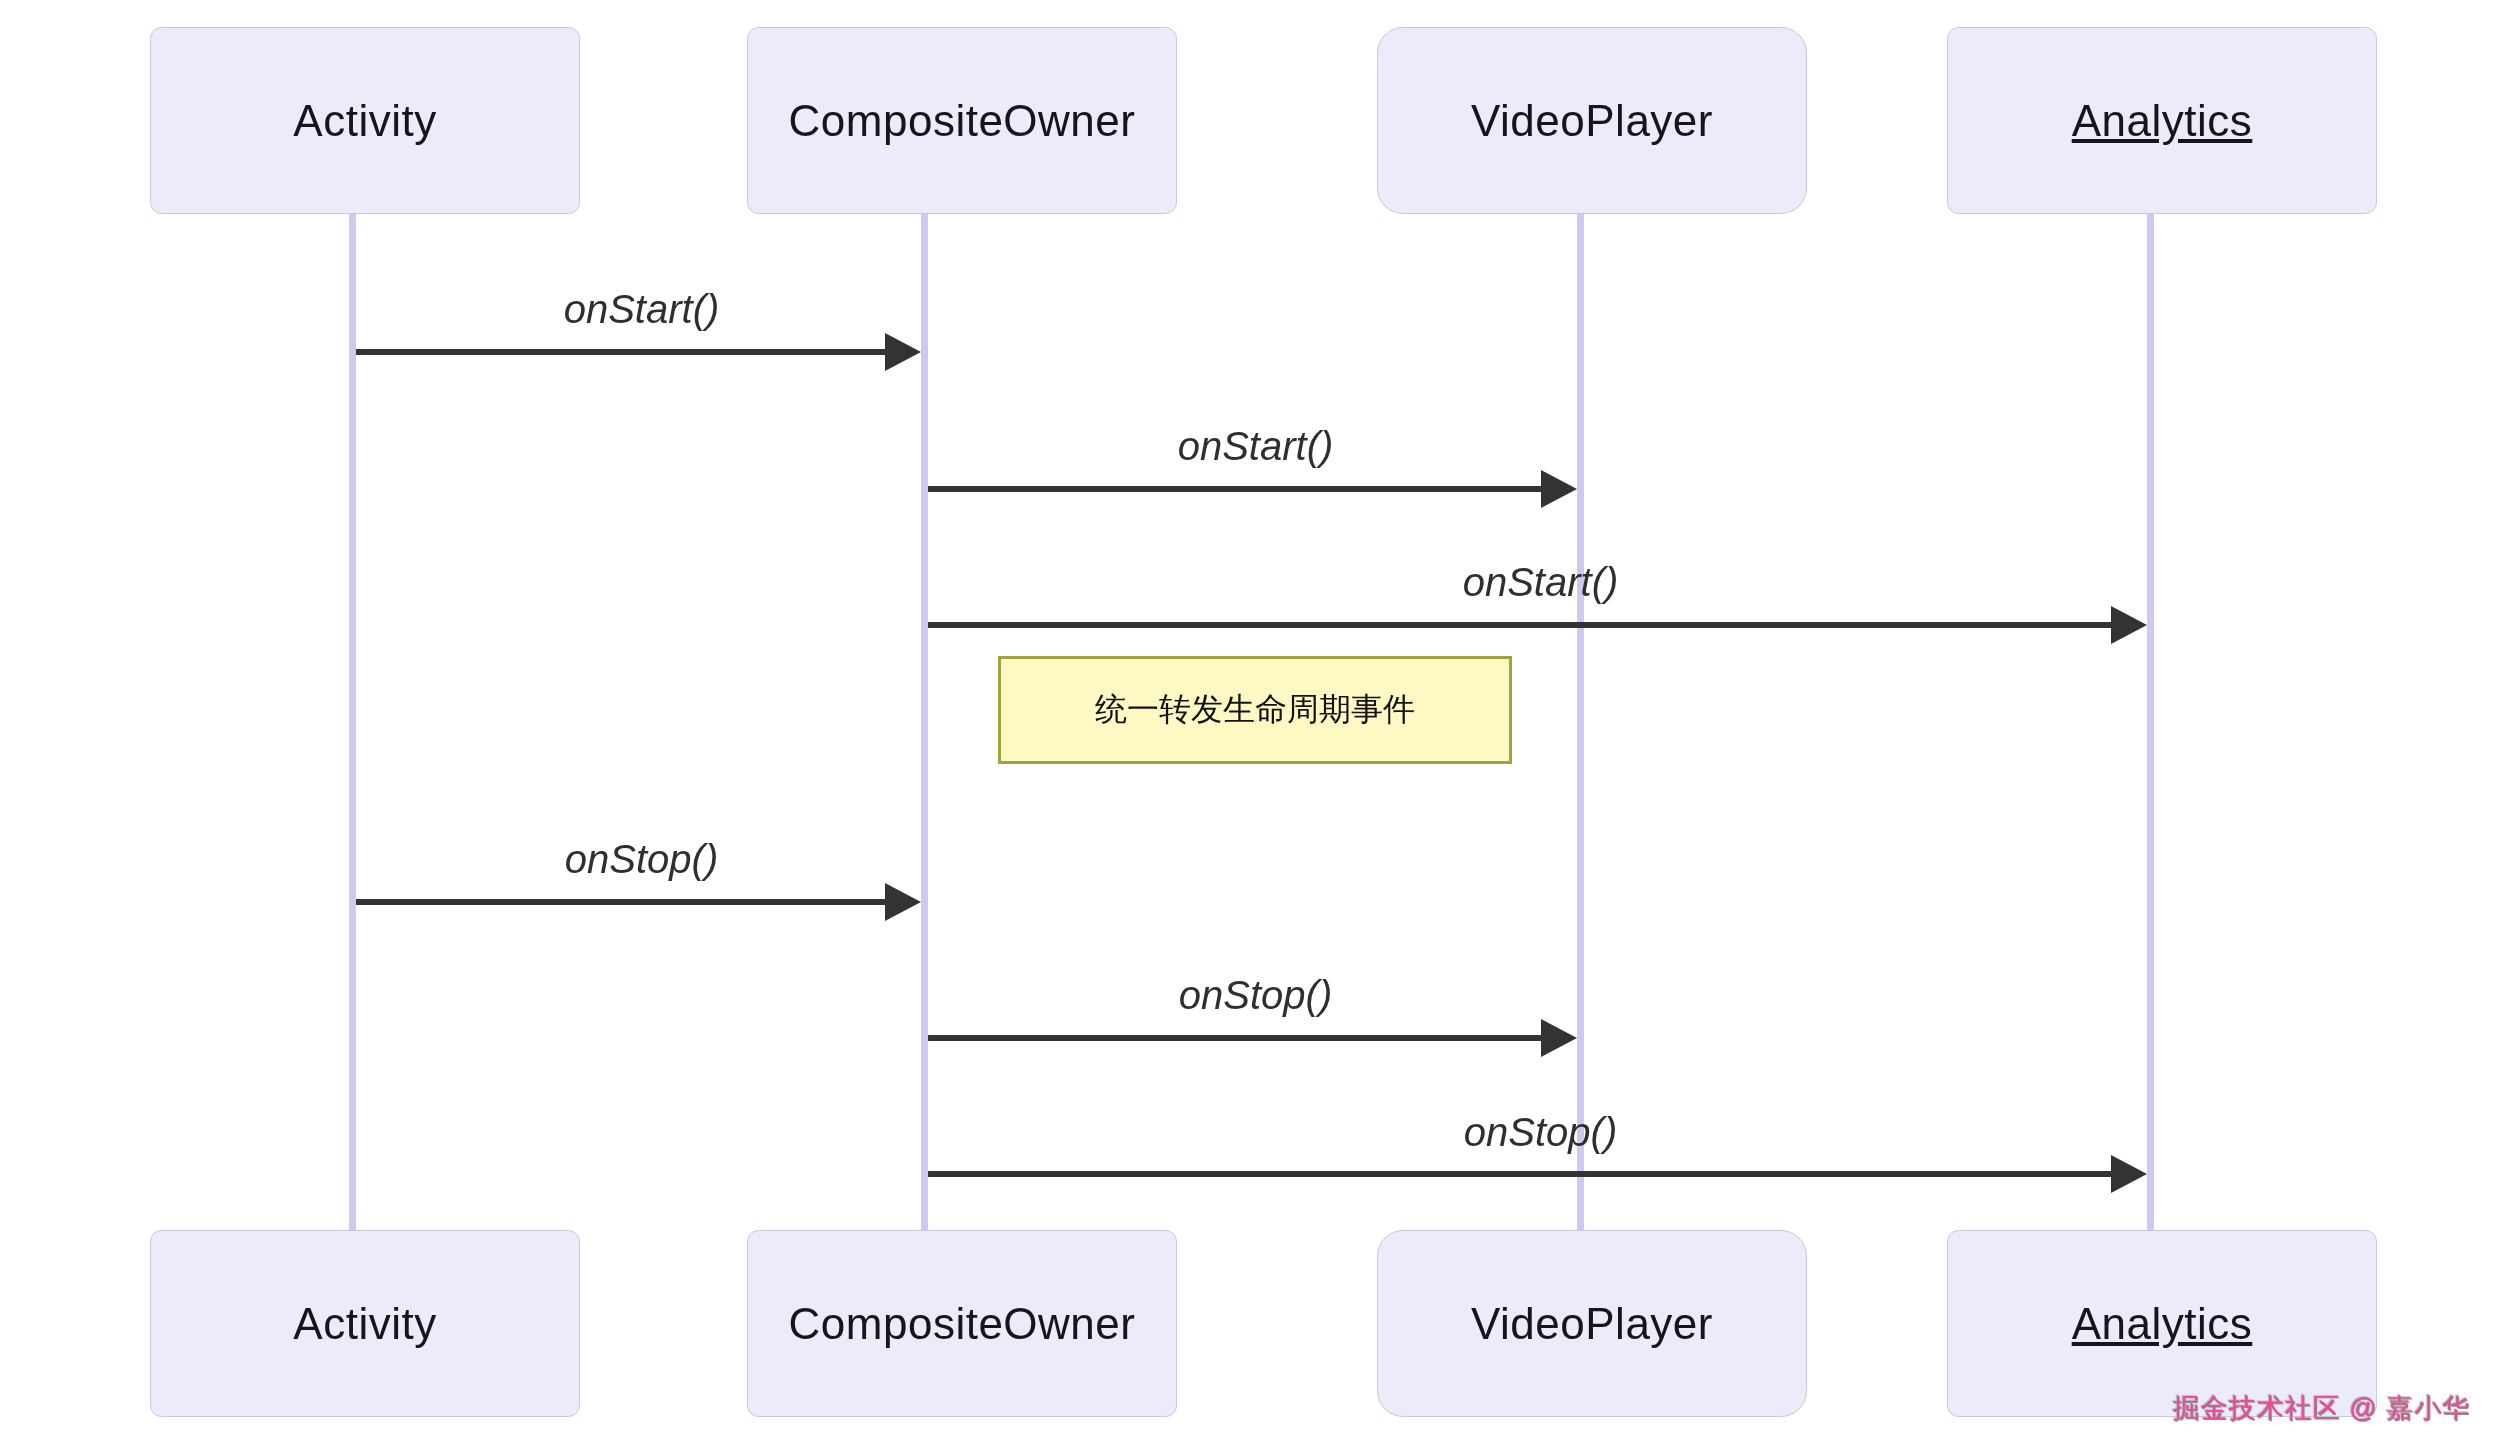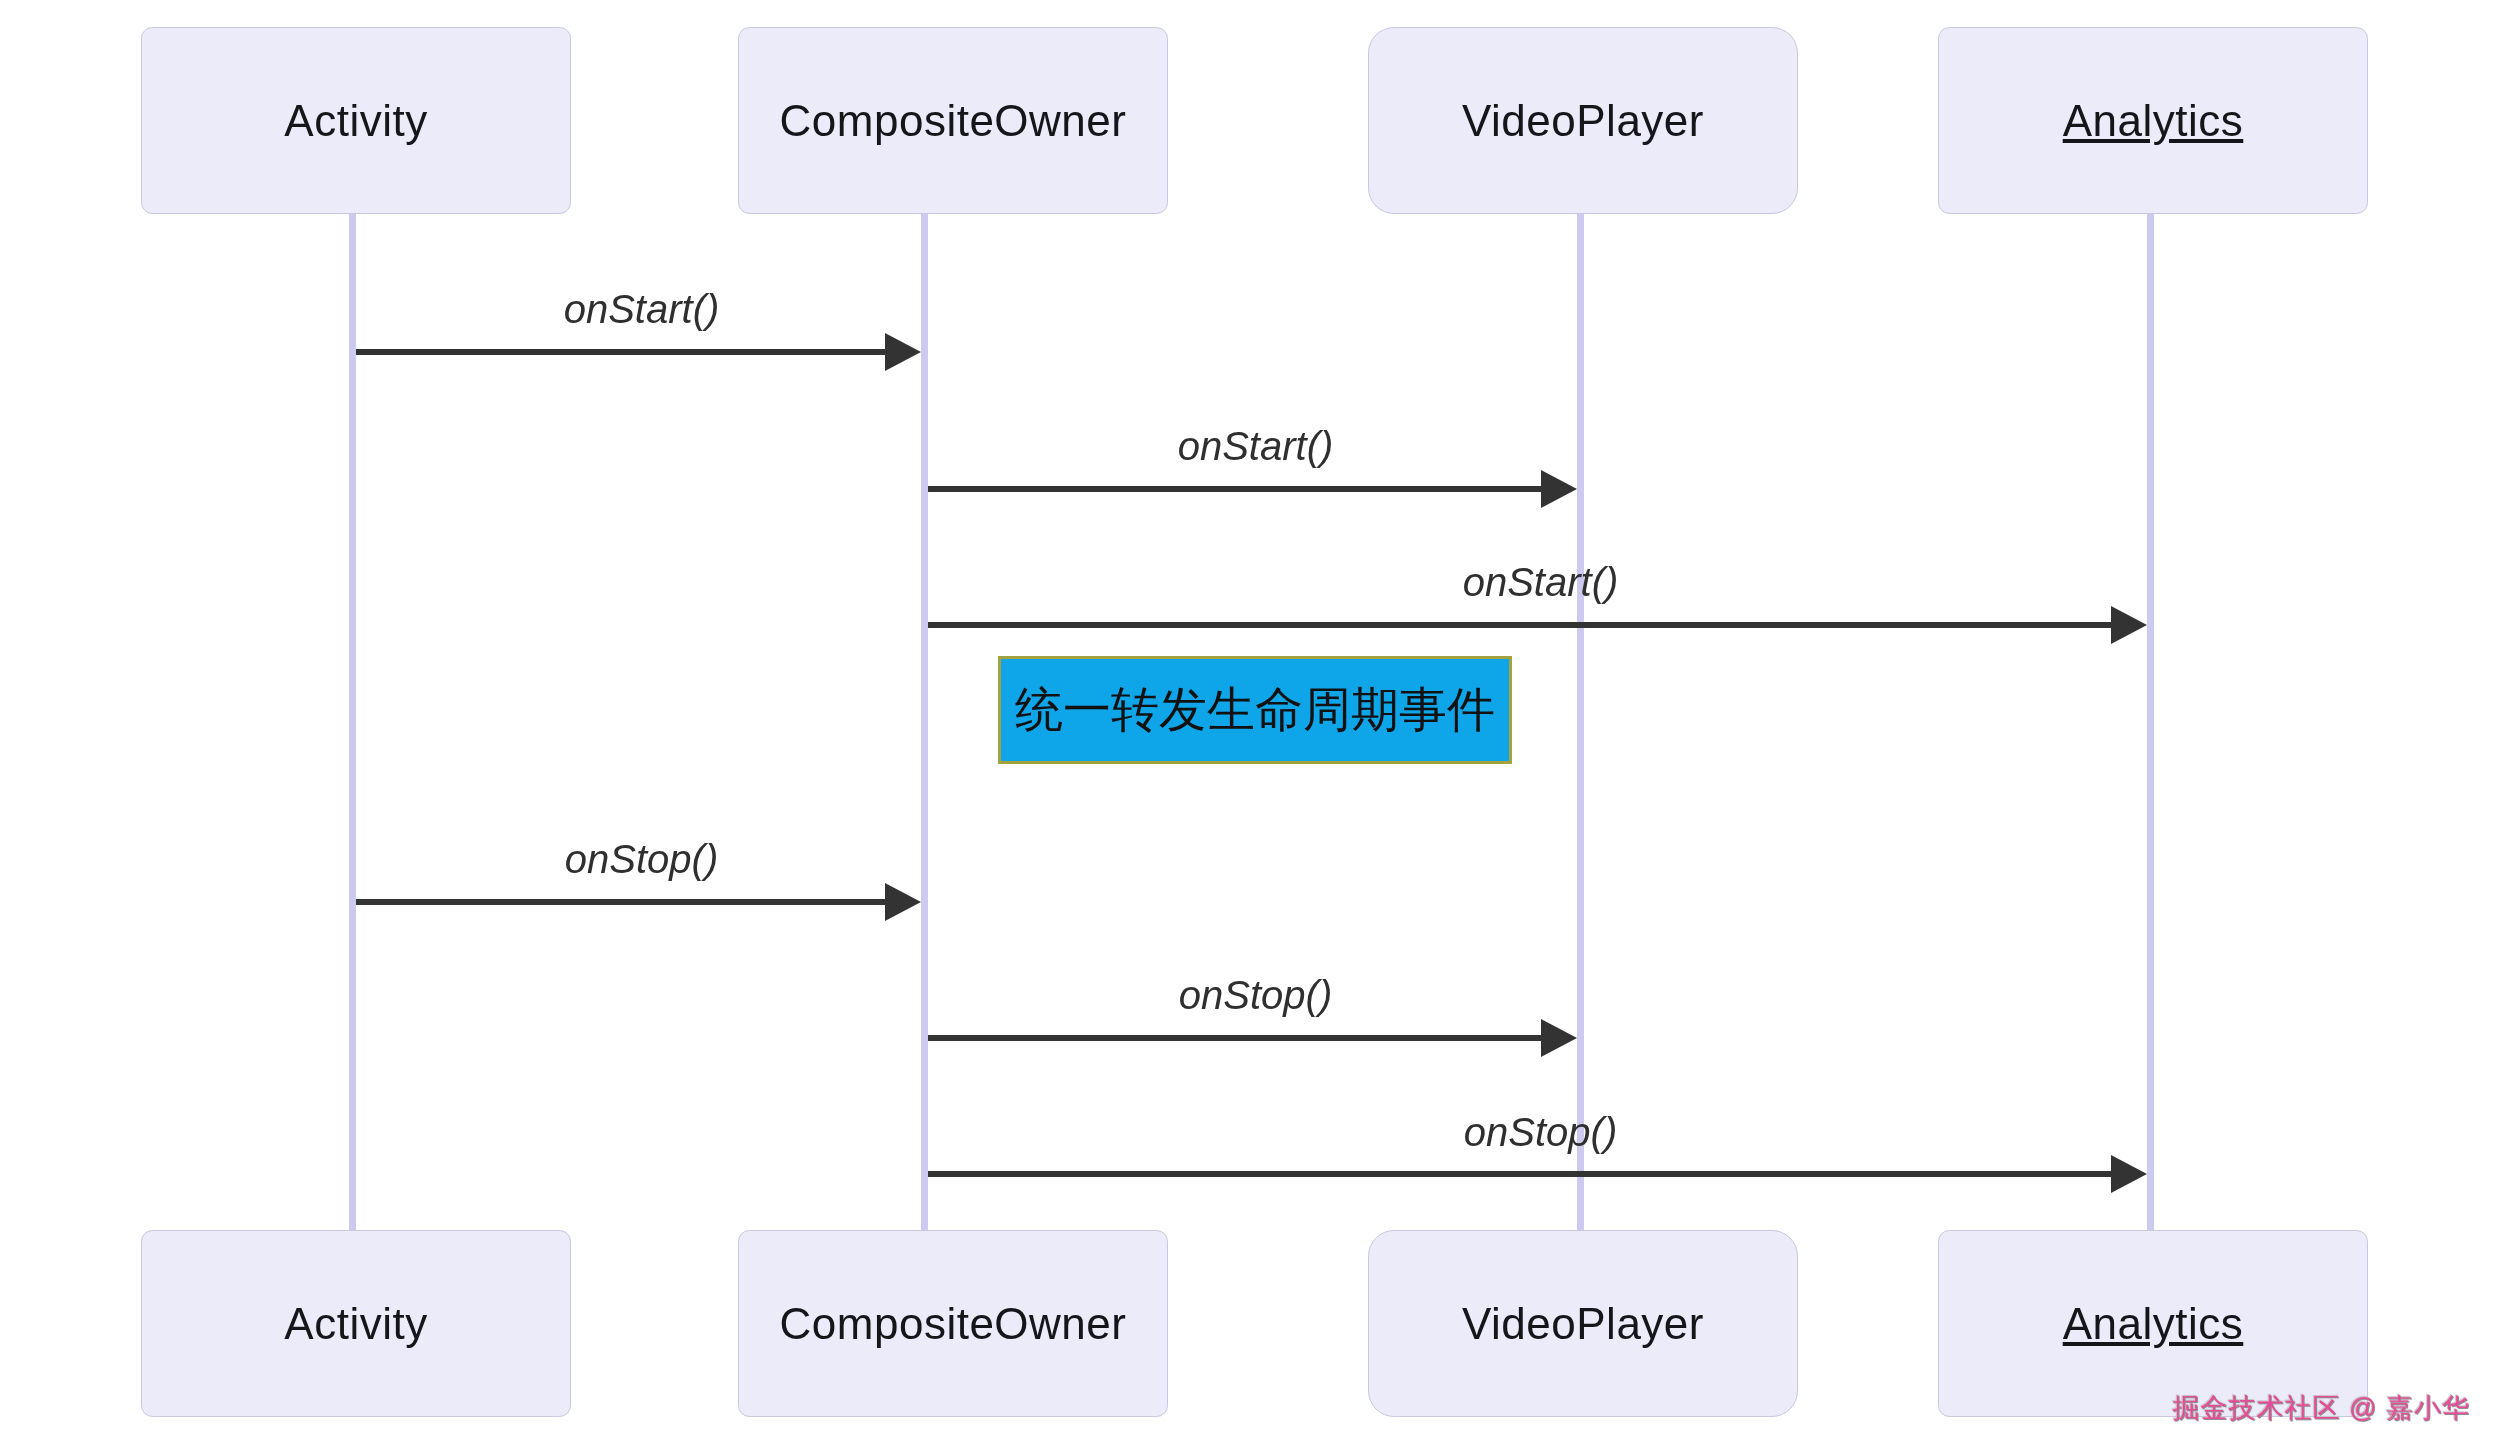--- a/index.html
+++ b/index.html
@@ -36,20 +36,21 @@
     background: #EBEBF9;
     border: 1.9px solid #C9C7DE;
     border-radius: 11.4px;
     box-sizing: border-box;
     display: flex;
     align-items: center;
     justify-content: center;
     font-size: 44px;
     color: #16151A;
     letter-spacing: 0.5px;
+    margin-left: 9px;
   }
   .row-top    { top: 27px; }
   .row-bottom { top: 1230px; }
   .col-0 { left: 141px; }
   .col-1 { left: 738px; }
   .col-2 { left: 1368px; border-radius: 26px; }
   .col-3 { left: 1938px; text-decoration: underline; }
 
   
   .msg-line {
@@ -74,27 +75,27 @@
     font-style: italic;
   }
 
   
   .note {
     position: absolute;
     left: 998px;
     top: 656px;
     width: 514px;
     height: 108px;
-    background: #0ea5e9;
+    background: #fef9c3;
     border: 3.8px solid #A2A23E;
     box-sizing: border-box;
     display: flex;
     align-items: center;
     justify-content: center;
-    font-size: 48px;
+    font-size: 32px;
     color: #111111;
   }
 
   
   .watermark {
     position: absolute;
     right: 42px;
     bottom: 24px;
     font-size: 27px;
     color: #ec4899;

